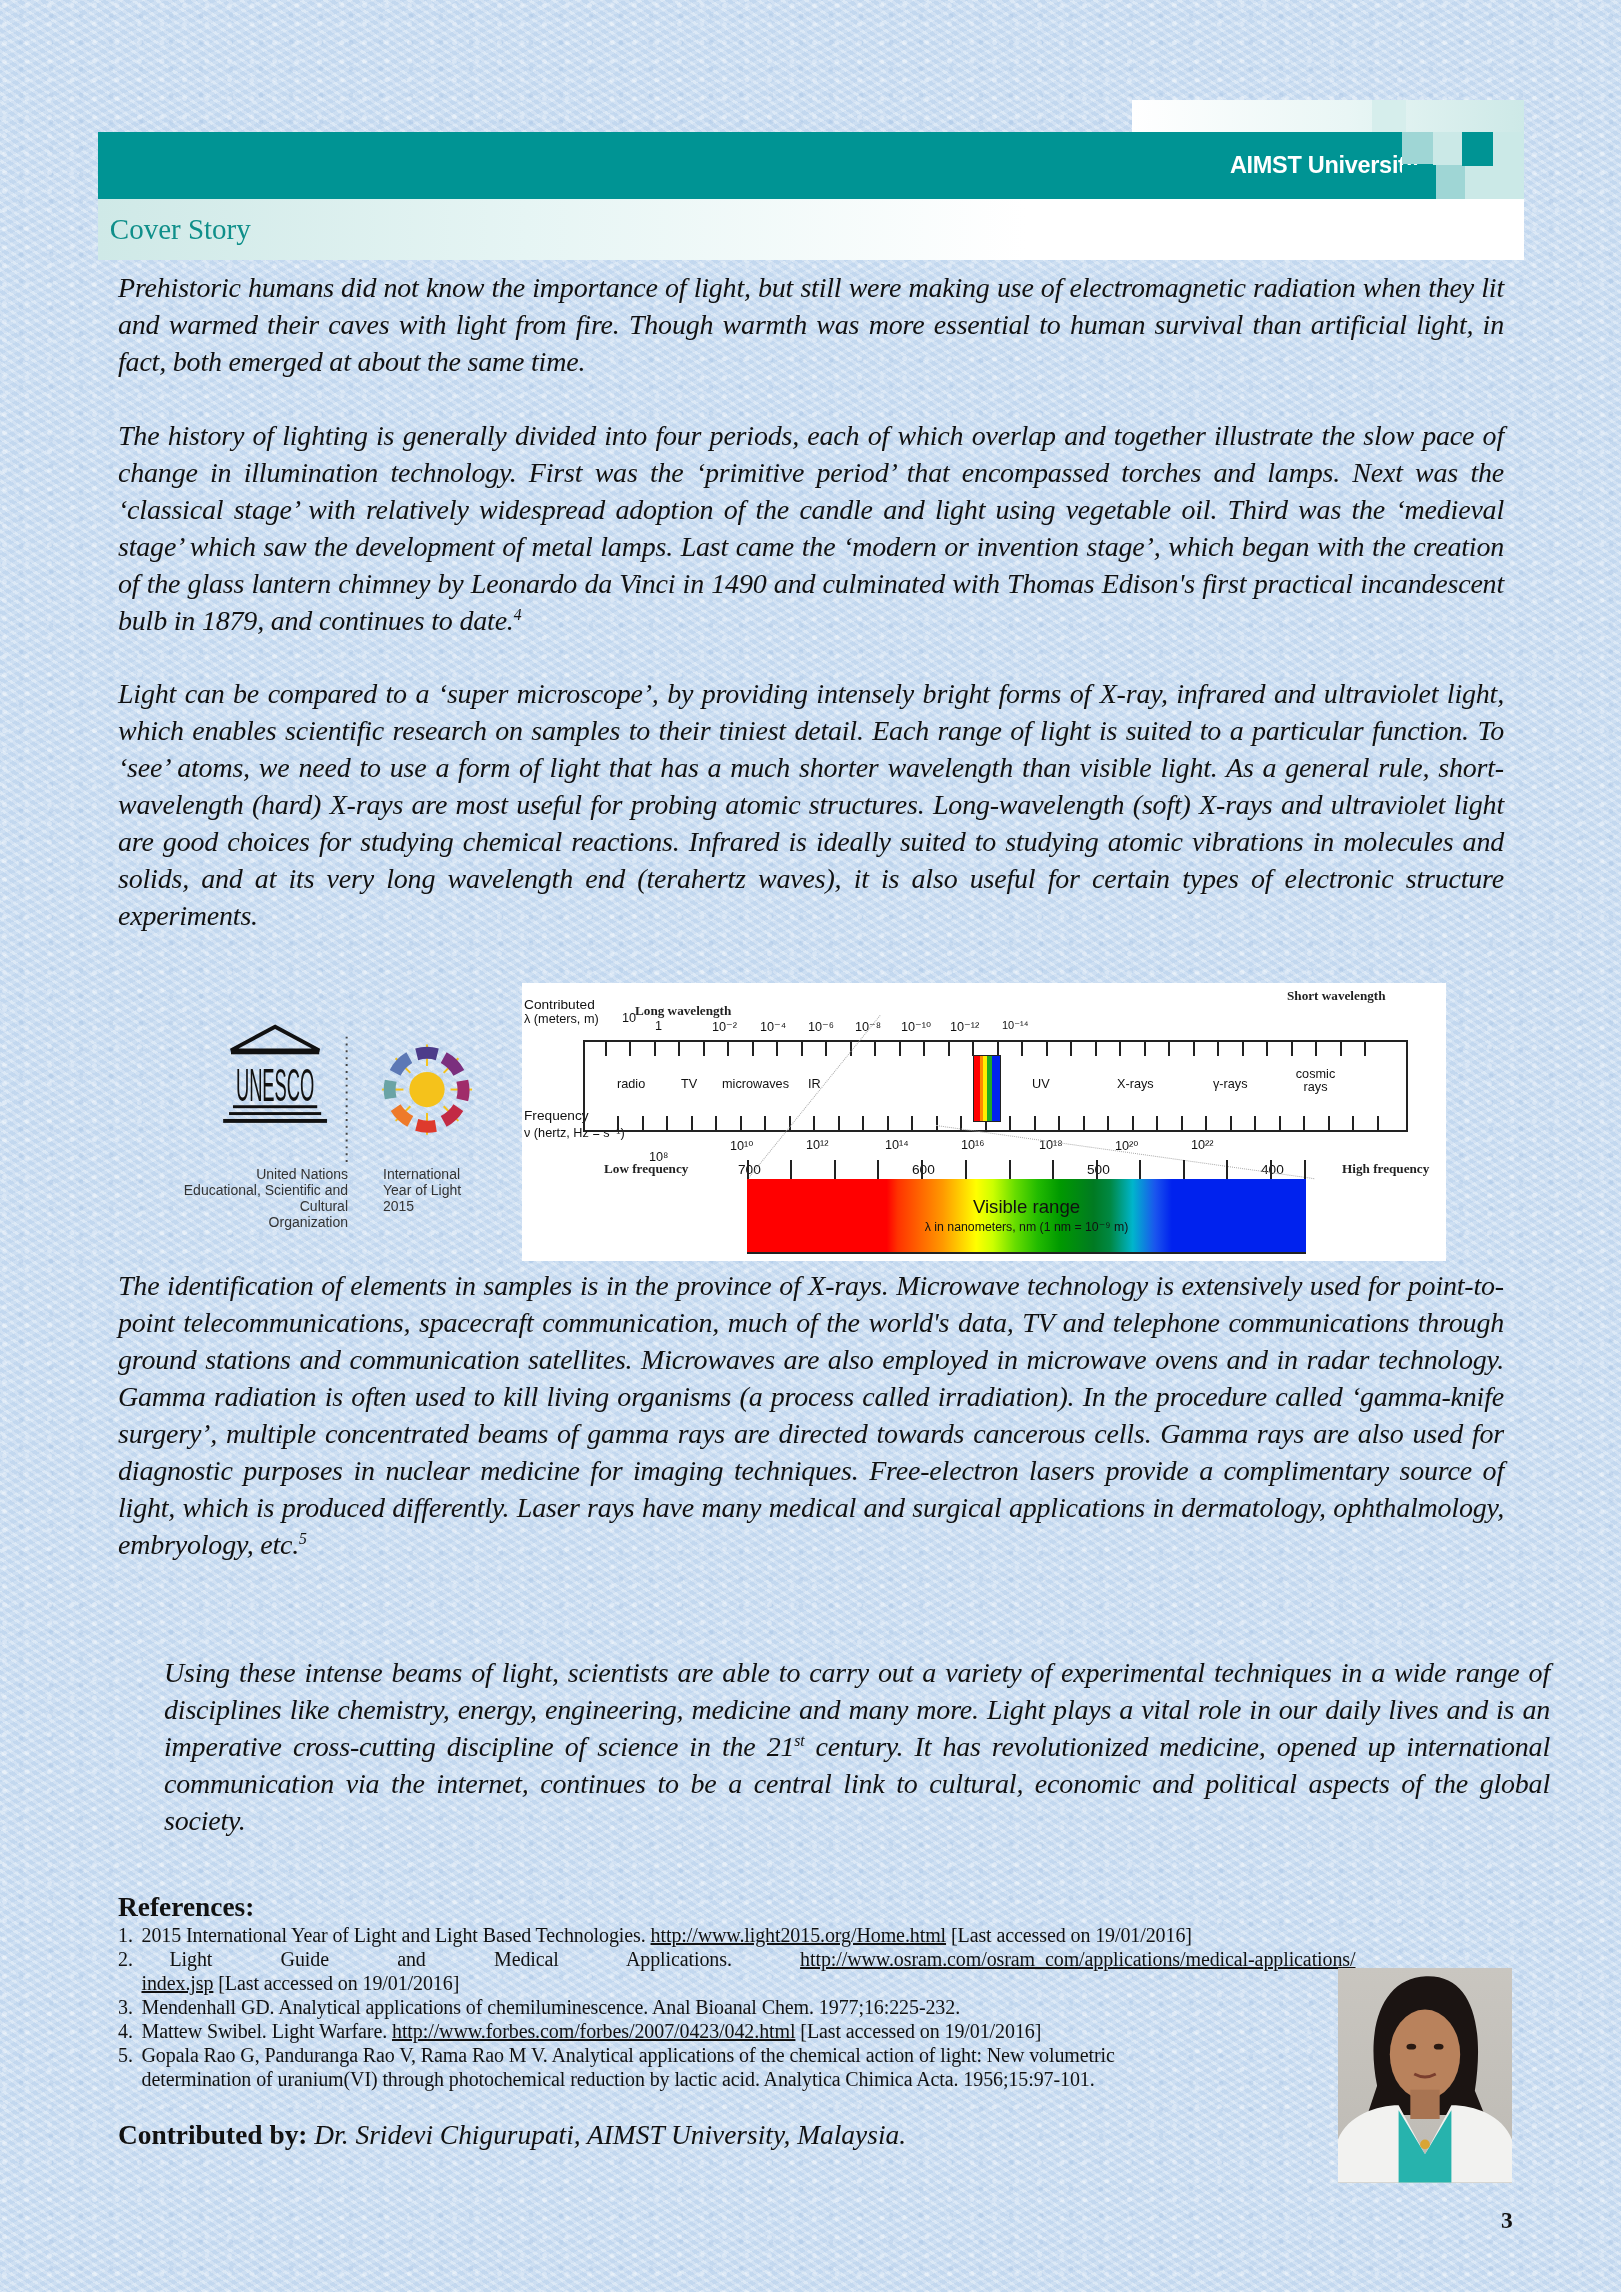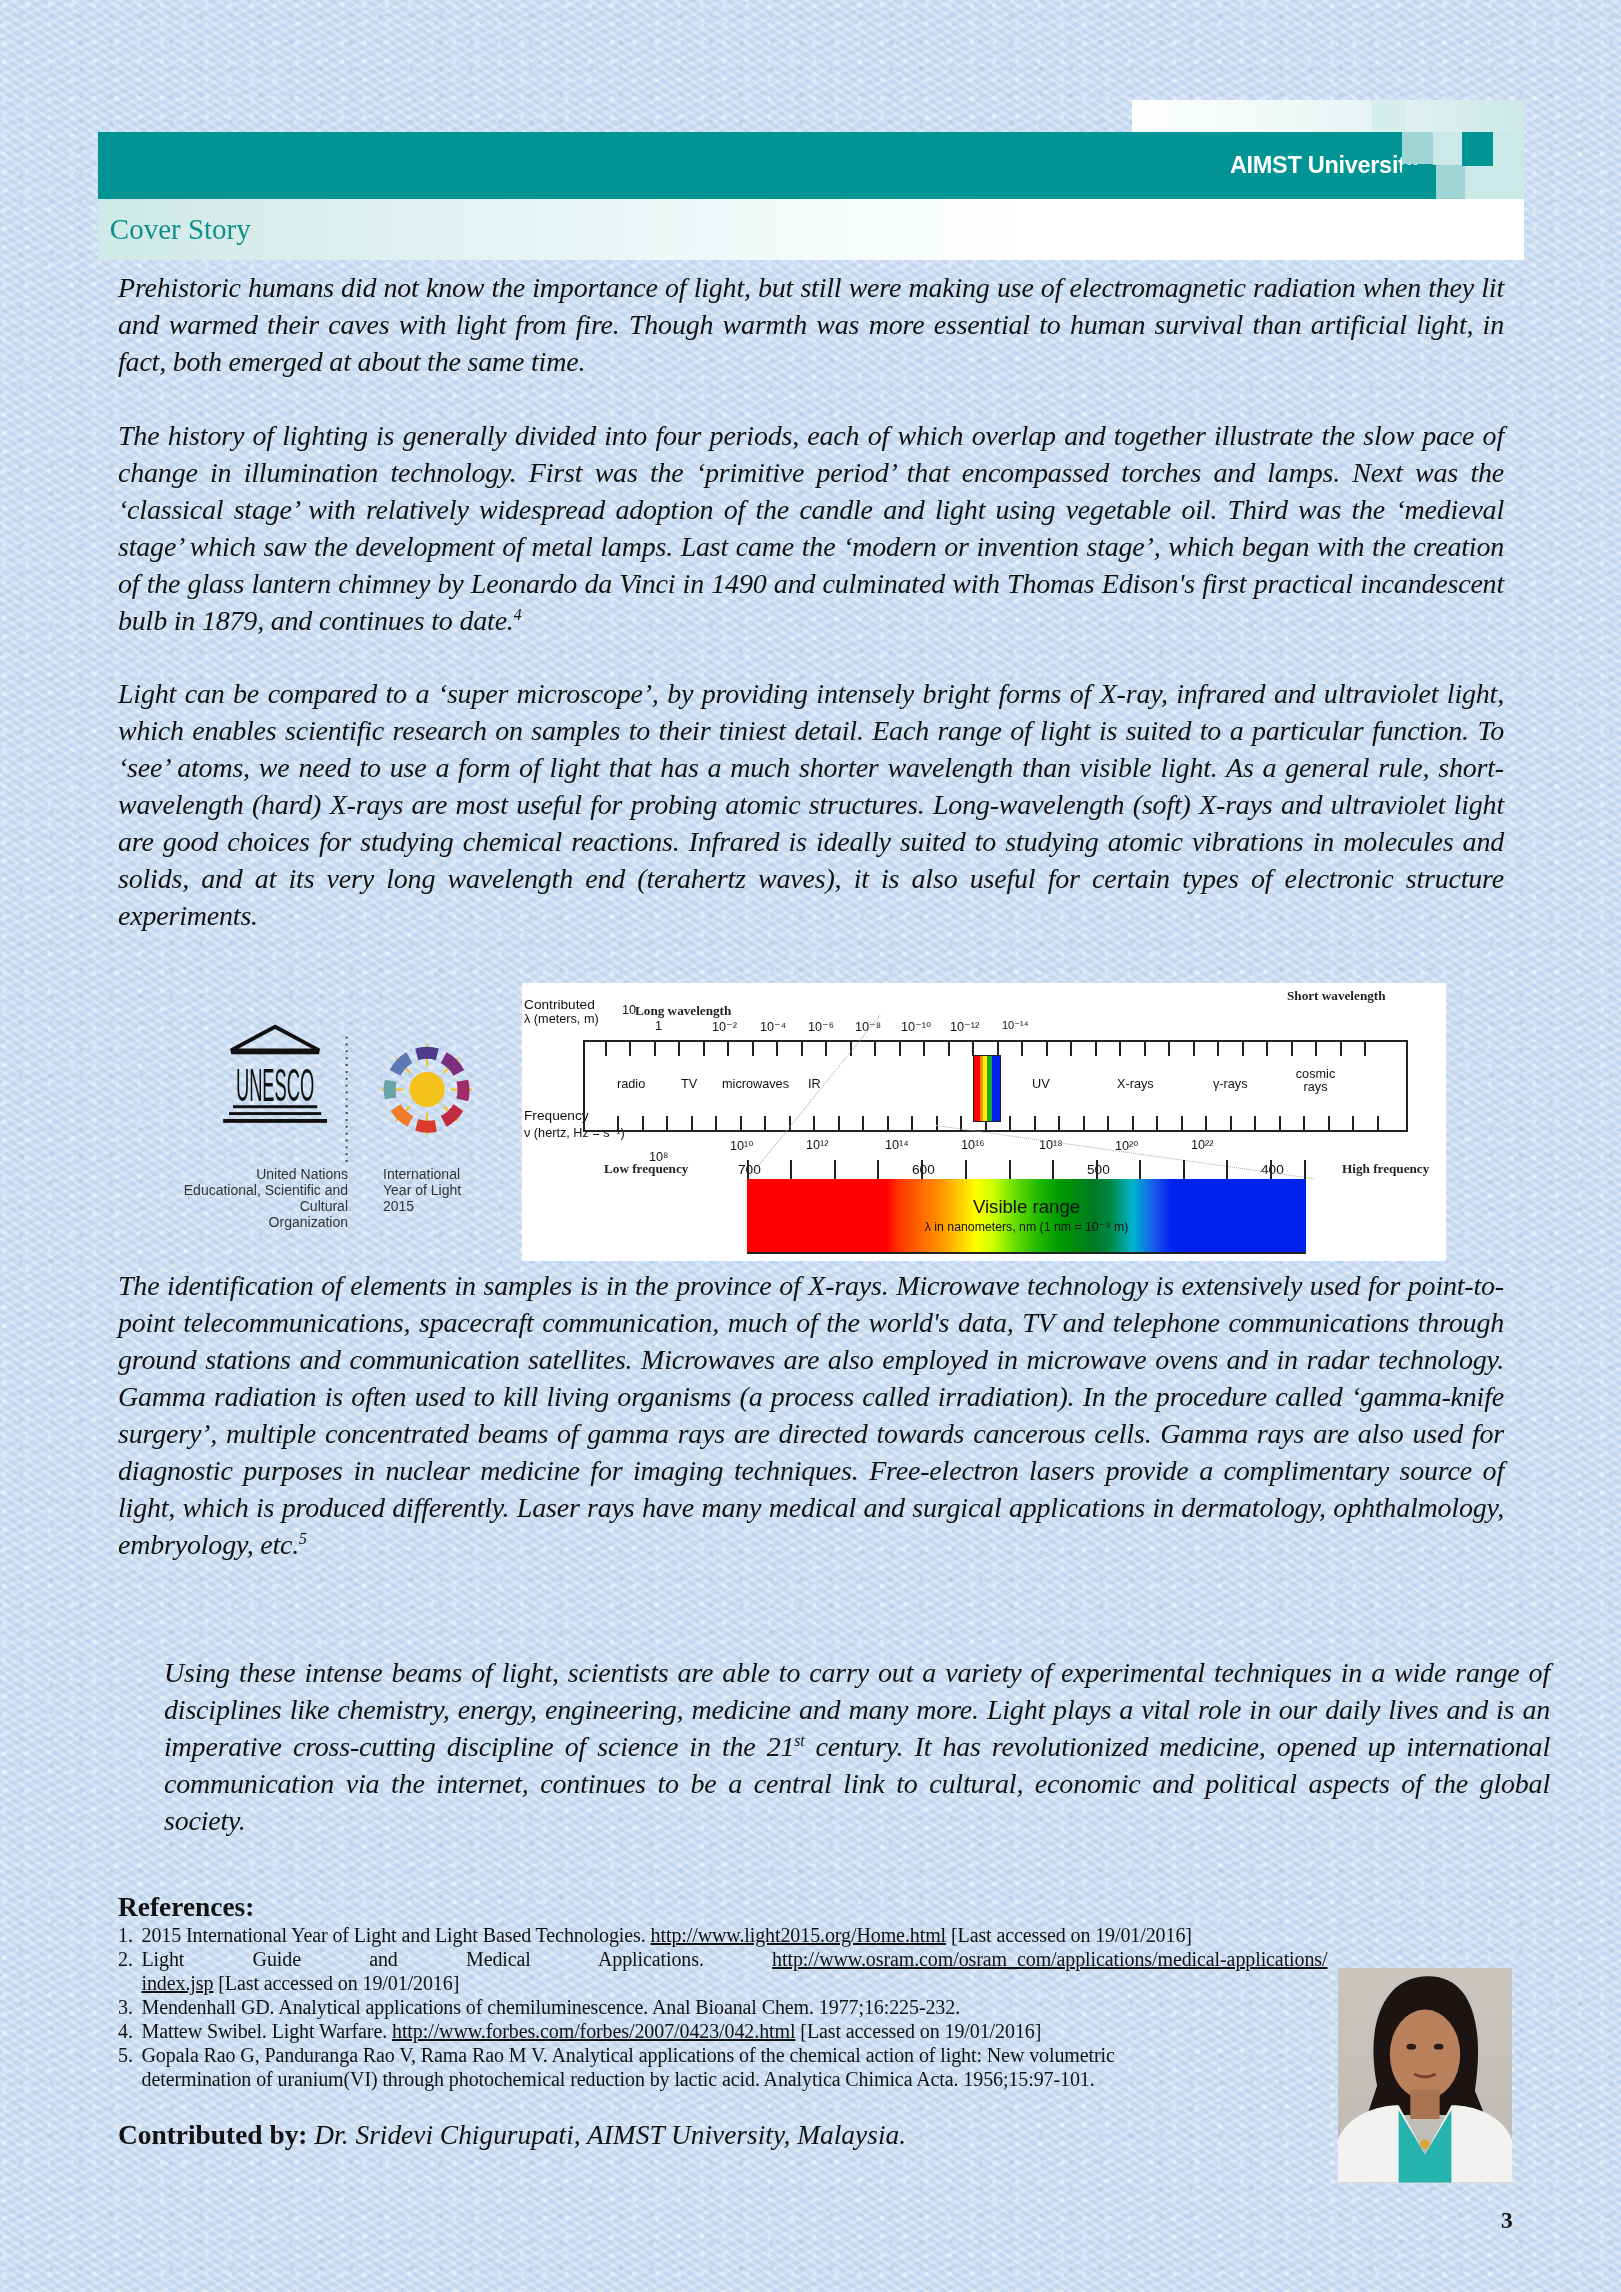--- a/index.html
+++ b/index.html
@@ -86,21 +86,21 @@
   .vt { position:absolute; bottom:0; width:1.5px; height:19.6px; background:#222; }
   .vis-title { position:absolute; left:0; width:100%; top:16.7px; text-align:center; font-family:"Liberation Sans","DejaVu Sans",sans-serif; font-size:18.6px; color:#111; }
   .vis-sub { position:absolute; left:0; width:100%; top:41px; text-align:center; font-family:"Liberation Sans","DejaVu Sans",sans-serif; font-size:12.3px; color:#111; }
   .dotline { position:absolute; border-top:1.5px dotted #aaa; transform-origin:0 0; }
 
   
   .ref-head { position:absolute; left:118px; top:1892px; font-size:27.4px; font-weight:bold; }
   .refs { position:absolute; left:118px; top:1923px; width:1215px; font-size:20px; line-height:24px; letter-spacing:-0.1px; }
   .ref { position:relative; padding-left:23.5px; }
   .ref .num { position:absolute; left:0; top:0; }
-  .ref-just { text-align:justify; text-align-last:justify; }
+  .ref-just { text-align:justify; text-align-last:justify;margin-left:28px; }
   .ref a { color:#111; text-decoration:underline; }
   .contrib { position:absolute; left:118px; top:2120px; font-size:27.4px; }
   .contrib b { font-weight:bold; }
   .contrib i { font-style:italic; }
   .photo {
     position:absolute; left:1338px; top:1968px; width:174px; height:215px;
     background:linear-gradient(180deg,#c9c6c0 0%, #bdbab4 100%); overflow:hidden;
   }
   .page-num { position:absolute; left:1501px; top:2207px; font-size:23.5px; font-weight:bold; }
 </style>
@@ -172,21 +172,21 @@
 </div>
 
 <div class="spectrum">
   <span class="sp-serif" style="left:113px;top:20px">Long wavelength</span>
   <span class="sp-serif" style="left:765px;top:4.9px">Short wavelength</span>
   <span class="sp-lab" style="left:2px;top:13.7px;font-size:13.7px">Contributed</span>
   <span class="sp-lab" style="left:2px;top:29px;font-size:12.7px">λ  (meters, m)</span>
   <span class="sp-lab" style="left:2px;top:125px;font-size:13.7px">Frequency</span>
   <span class="sp-lab" style="left:2px;top:142px;font-size:12.7px">ν  (hertz, Hz = s⁻¹)</span>
 
-  <span class="sp-lab" style="left:100px;top:20px;font-size:12.7px">10</span>
+  <span class="sp-lab" style="left:100px;top:28px;font-size:12.7px">10</span>
   <span class="sp-lab" style="left:133px;top:36px;font-size:12.7px">1</span>
   <span class="sp-lab" style="left:190px;top:36px;font-size:12.7px">10⁻²</span>
   <span class="sp-lab" style="left:238px;top:36px;font-size:12.7px">10⁻⁴</span>
   <span class="sp-lab" style="left:286px;top:36px;font-size:12.7px">10⁻⁶</span>
   <span class="sp-lab" style="left:333px;top:36px;font-size:12.7px">10⁻⁸</span>
   <span class="sp-lab" style="left:379px;top:36px;font-size:12.7px">10⁻¹⁰</span>
   <span class="sp-lab" style="left:428px;top:36px;font-size:12.7px">10⁻¹²</span>
   <span class="sp-lab" style="left:480px;top:36px;font-size:11px">10⁻¹⁴</span>
 
   <div class="sp-band">

